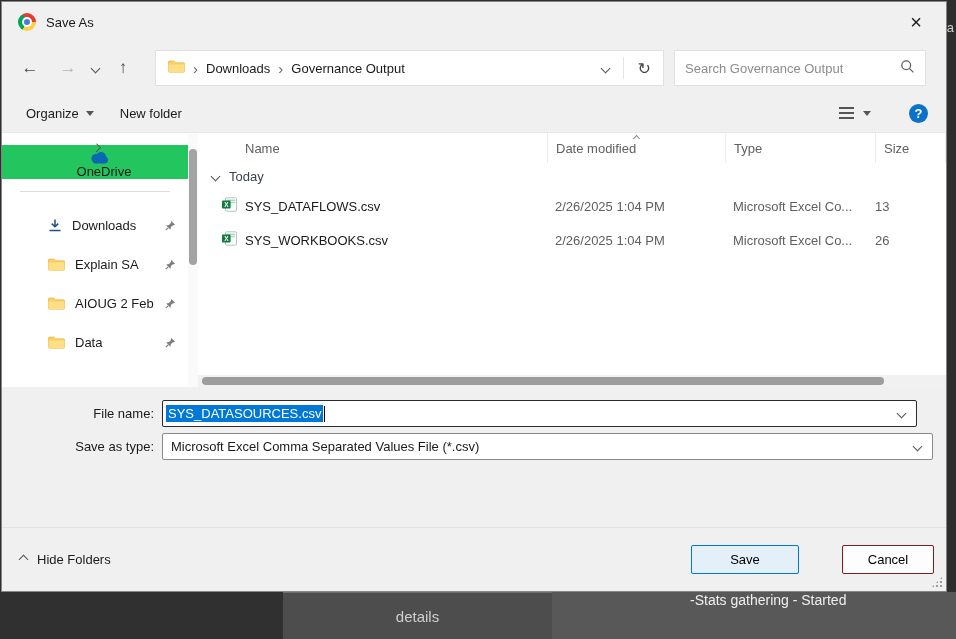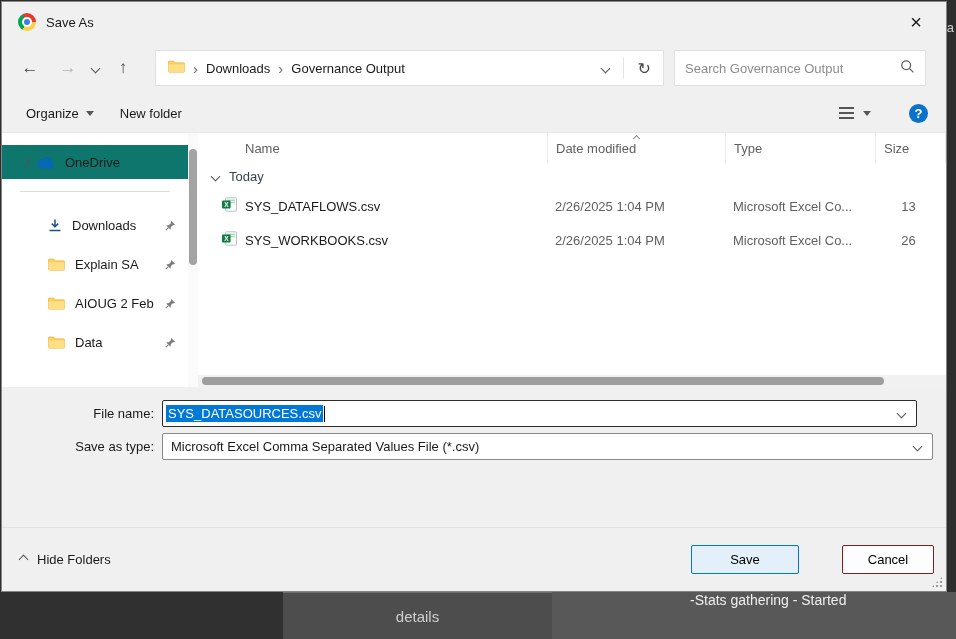--- a/index.html
+++ b/index.html
@@ -66,21 +66,21 @@
   .view-group { margin-left:auto; display:flex; align-items:center; gap:9px; }
   .lines-icon { width:15px; height:12px;
     background:repeating-linear-gradient(to bottom, #555 0 2px, transparent 2px 5px); }
   .help-icon { margin-left:38px; width:19px; height:19px; border-radius:50%; background:#0b72c9;
                color:#fff; font-weight:bold; font-size:13px; display:flex; align-items:center; justify-content:center; }
 
   
   .browser { flex:0 0 255px; background:#fff; display:flex; border-top:1px solid #e8e8e8; }
   .sidebar { width:186px; flex:0 0 186px; padding-top:12px; }
   .side-item { height:34px; display:flex; align-items:center; padding:0 12px 0 20px; margin-bottom:5px; }
-  .side-item.selected { background:#0f766e; }
+  .side-item.selected { background:#22c55e;flex-direction:column; }
   .side-item.indent { padding-left:46px; }
   .side-item .label { margin-left:10px; }
   .side-item .icon { display:flex; align-items:center; }
   .side-item .pin { margin-left:auto; display:flex; }
   .side-item .expander { margin-right:6px; }
   .side-sep { border-top:1px solid #dcdcdc; margin:12px 18px 16px 18px; }
 
   .vscroll { width:10px; flex:0 0 10px; position:relative; background:#fafafa; }
   .vscroll .thumb { position:absolute; top:16px; left:1px; width:8px; height:116px; background:#a3a3a3; border-radius:4px; }
 
@@ -91,21 +91,21 @@
   .col-date { width:178px; border-left:1px solid #ececec; padding-left:8px; position:relative; }
   .col-type { width:150px; border-left:1px solid #ececec; padding-left:8px; }
   .col-size { width:71px;  border-left:1px solid #ececec; border-right:1px solid #ececec; padding-left:8px; }
   .sort-pos { position:absolute; top:3px; left:50%; margin-left:-3px; }
 
   .group-row { height:26px; display:flex; align-items:center; padding-left:14px; gap:10px; color:#39424e; }
   .file-row { height:34px; display:flex; align-items:center; }
   .fr-name { width:349px; padding-left:24px; display:flex; align-items:center; gap:8px; }
   .fr-date { width:178px; padding-left:8px; color:#5f5f5f; }
   .fr-type { width:150px; padding-left:8px; color:#5f5f5f; white-space:nowrap; overflow:hidden; }
-  .fr-size { width:71px;  padding-right:4px; color:#5f5f5f; text-align:center; }
+  .fr-size { width:71px;  padding-right:4px; color:#5f5f5f; text-align:left; }
 
   .hscroll { position:absolute; left:0; right:0; bottom:0; height:12px; background:#f1f1f1; }
   .hscroll .thumb { position:absolute; top:2px; left:4px; width:682px; height:8px; background:#9d9d9d; border-radius:4px; }
 
   
   .formarea { flex:0 0 72px; padding-top:13px; }
   .form-row { display:flex; align-items:center; margin-bottom:6px; }
   .form-label { width:160px; text-align:right; padding-right:8px; flex:0 0 160px; }
   .fn-input { flex:1; margin-right:29px; height:27px; background:#fff; border:1px solid #2b2b2b;
               border-radius:2px; display:flex; align-items:center; padding:0 26px 0 3px; position:relative; }

